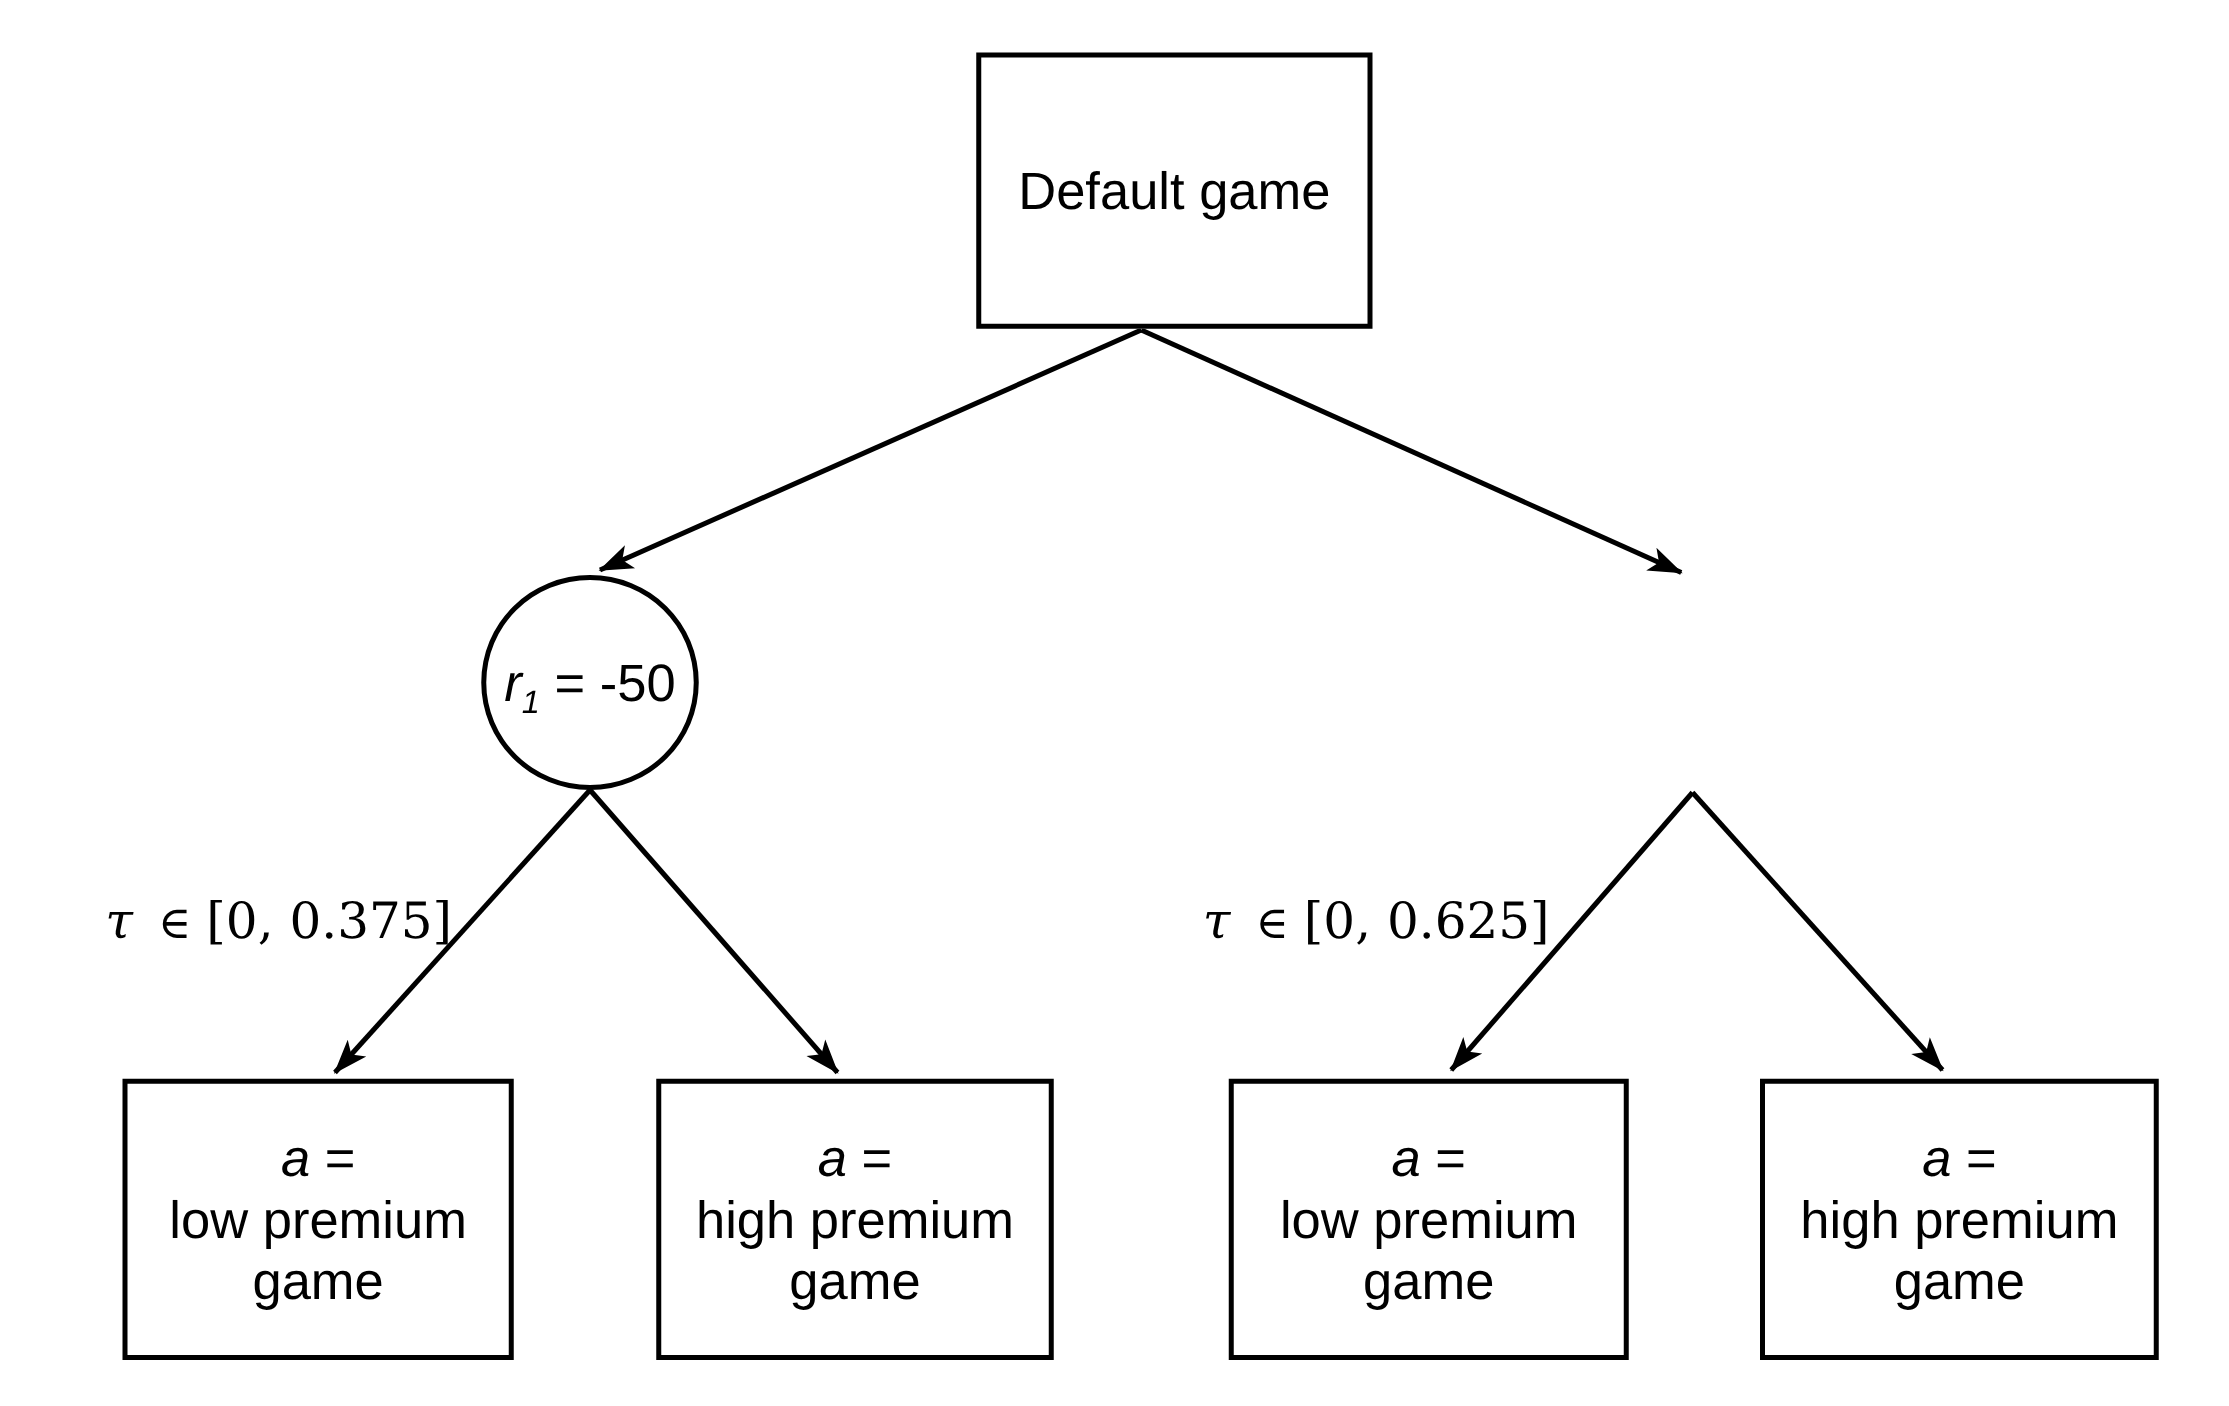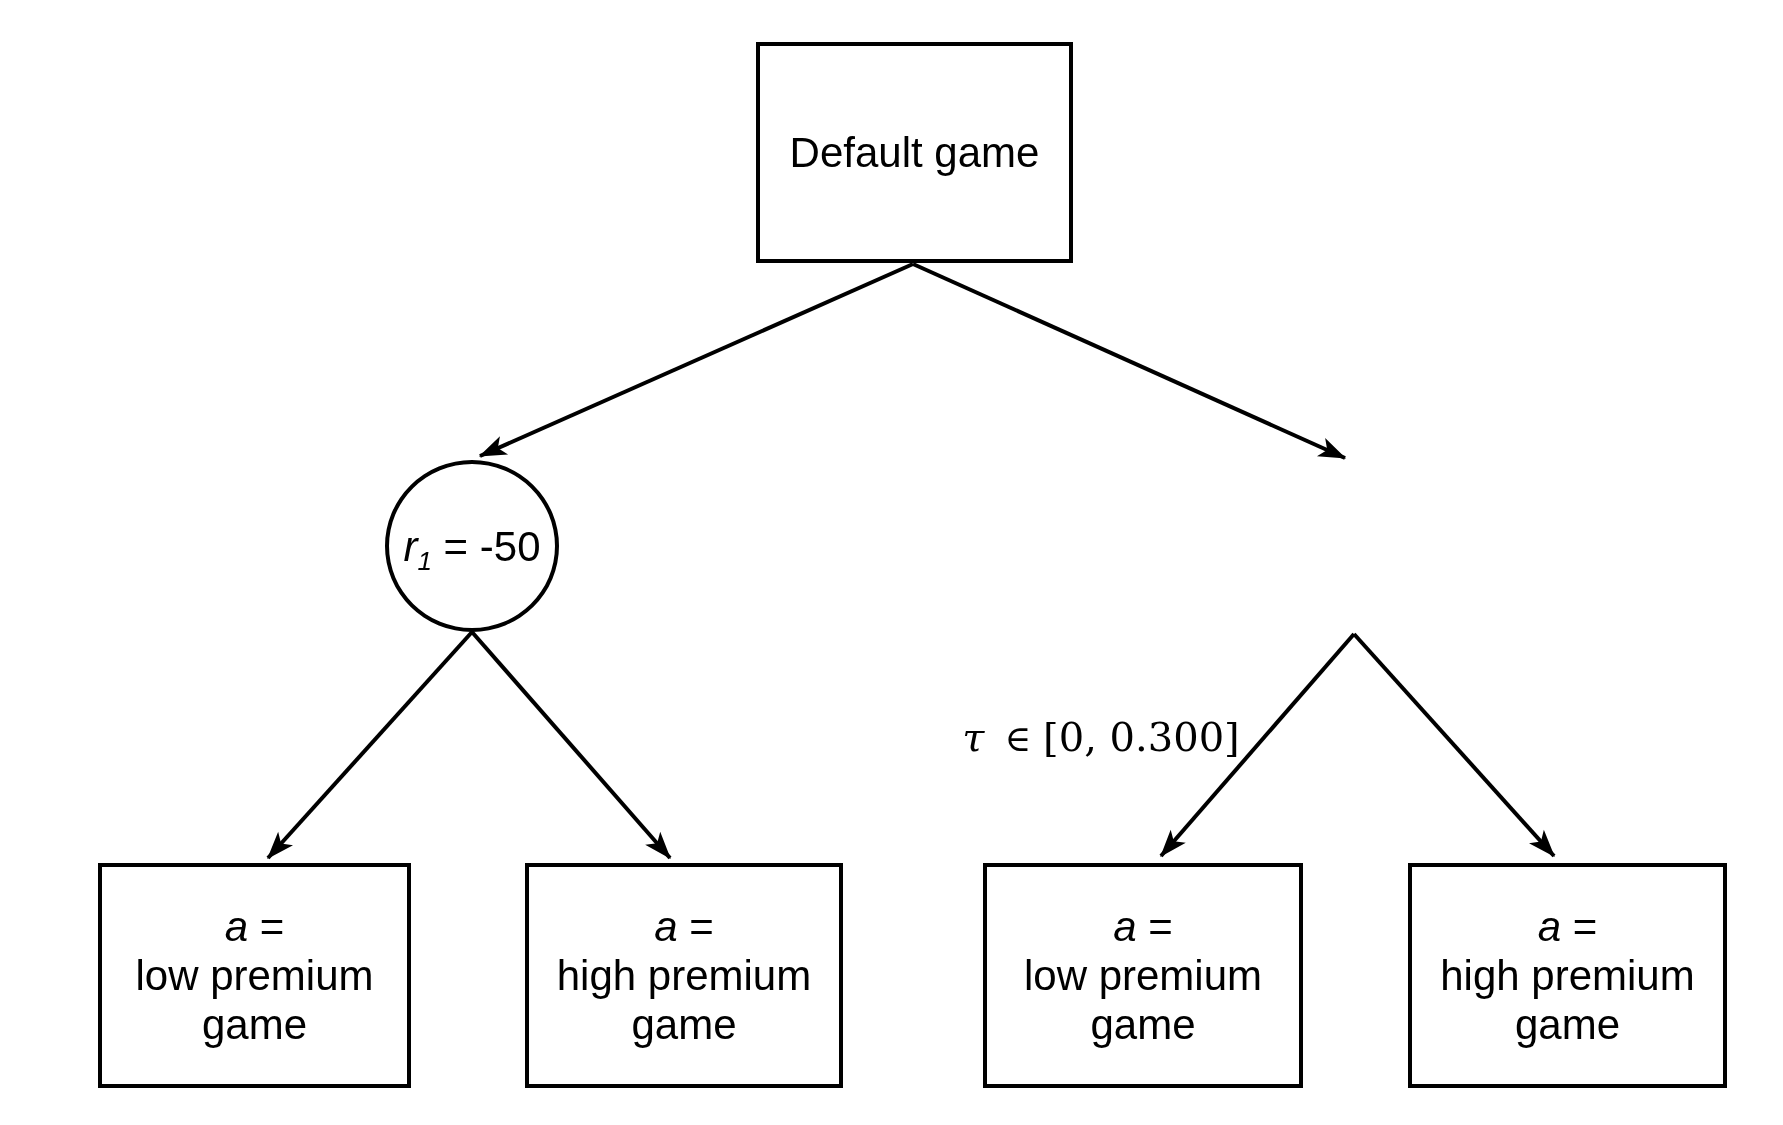--- a/index.html
+++ b/index.html
@@ -30,21 +30,21 @@
     align-items: center;
     justify-content: center;
     text-align: center;
     font-size: 42px;
     line-height: 49px;
     color: #000000;
   }
   .rect-node { border-radius: 0; }
   .circle-node { border-radius: 50%; }
 
-  #root-box   { left: 756px;  top: 42px;  width: 317px; height: 221px; }
+  #root-box   { left: 781px;  top: 42px;  width: 317px; height: 221px; }
   #chance-left  { left: 385px;  top: 460px; width: 174px; height: 172px; }
   #chance-right { left: 1266px; top: 462px; width: 176px; height: 171px; }
 
   #action-box-1 { left: 98px;   top: 863px; width: 313px; height: 225px; }
   #action-box-2 { left: 525px;  top: 863px; width: 318px; height: 225px; }
   #action-box-3 { left: 983px;  top: 863px; width: 320px; height: 225px; }
   #action-box-4 { left: 1408px; top: 863px; width: 319px; height: 225px; }
 
   .var-italic { font-style: italic; }
   .circle-node sub {
@@ -96,24 +96,27 @@
     <span>Default game</span>
   </div>
 
   <div id="chance-left" class="node circle-node">
     <span>
       <span class="var-italic">r</span><sub>1</sub><span> = -50</span>
     </span>
   </div>
 
 
+  <div id="edge-label-1" class="edge-label">
+    <span class="tau">τ</span><span class="op">∈</span><span>[0, 0.375]</span>
+  </div>
 
 
   <div id="edge-label-3" class="edge-label">
-    <span class="tau">τ</span><span class="op">∈</span><span>[0, 0.300]</span>
+    <span class="tau">τ</span><span class="op">∈</span><span>[0, 0.625]</span>
   </div>
 
 
   <div id="action-box-1" class="node rect-node">
     <span>
       <span class="var-italic">a</span><span> =</span><br>
       <span>low premium</span><br>
       <span>game</span>
     </span>
   </div>

